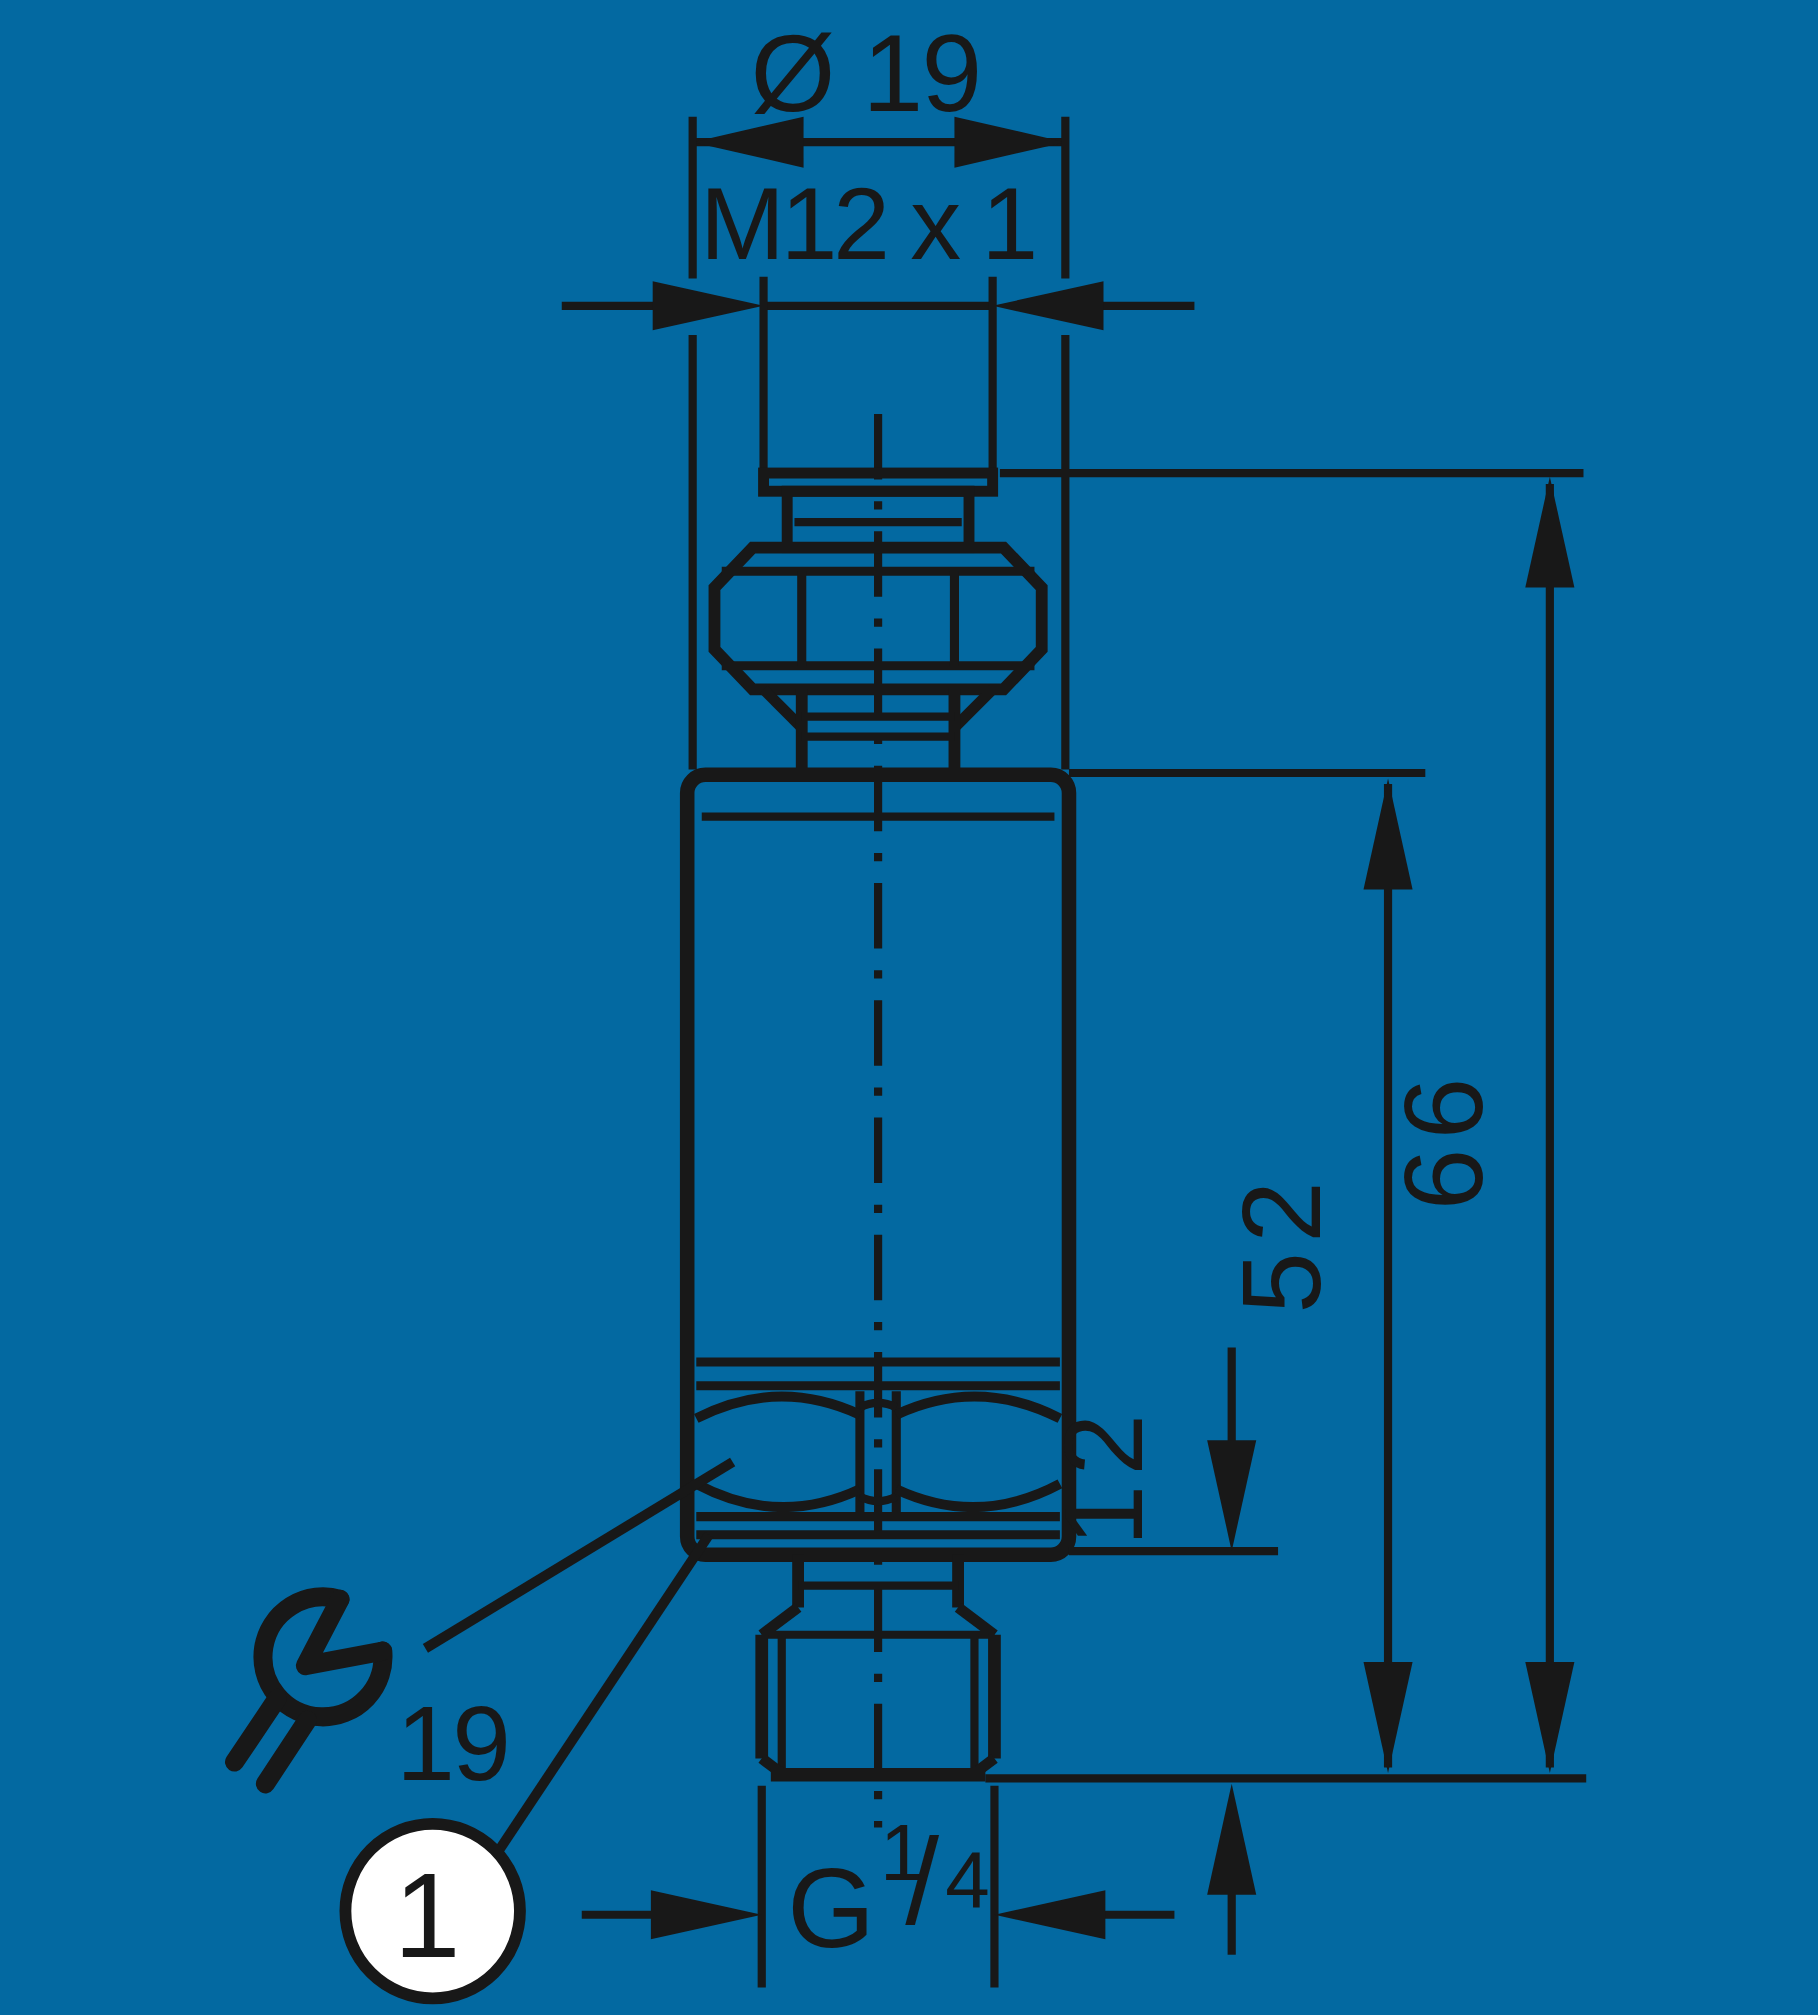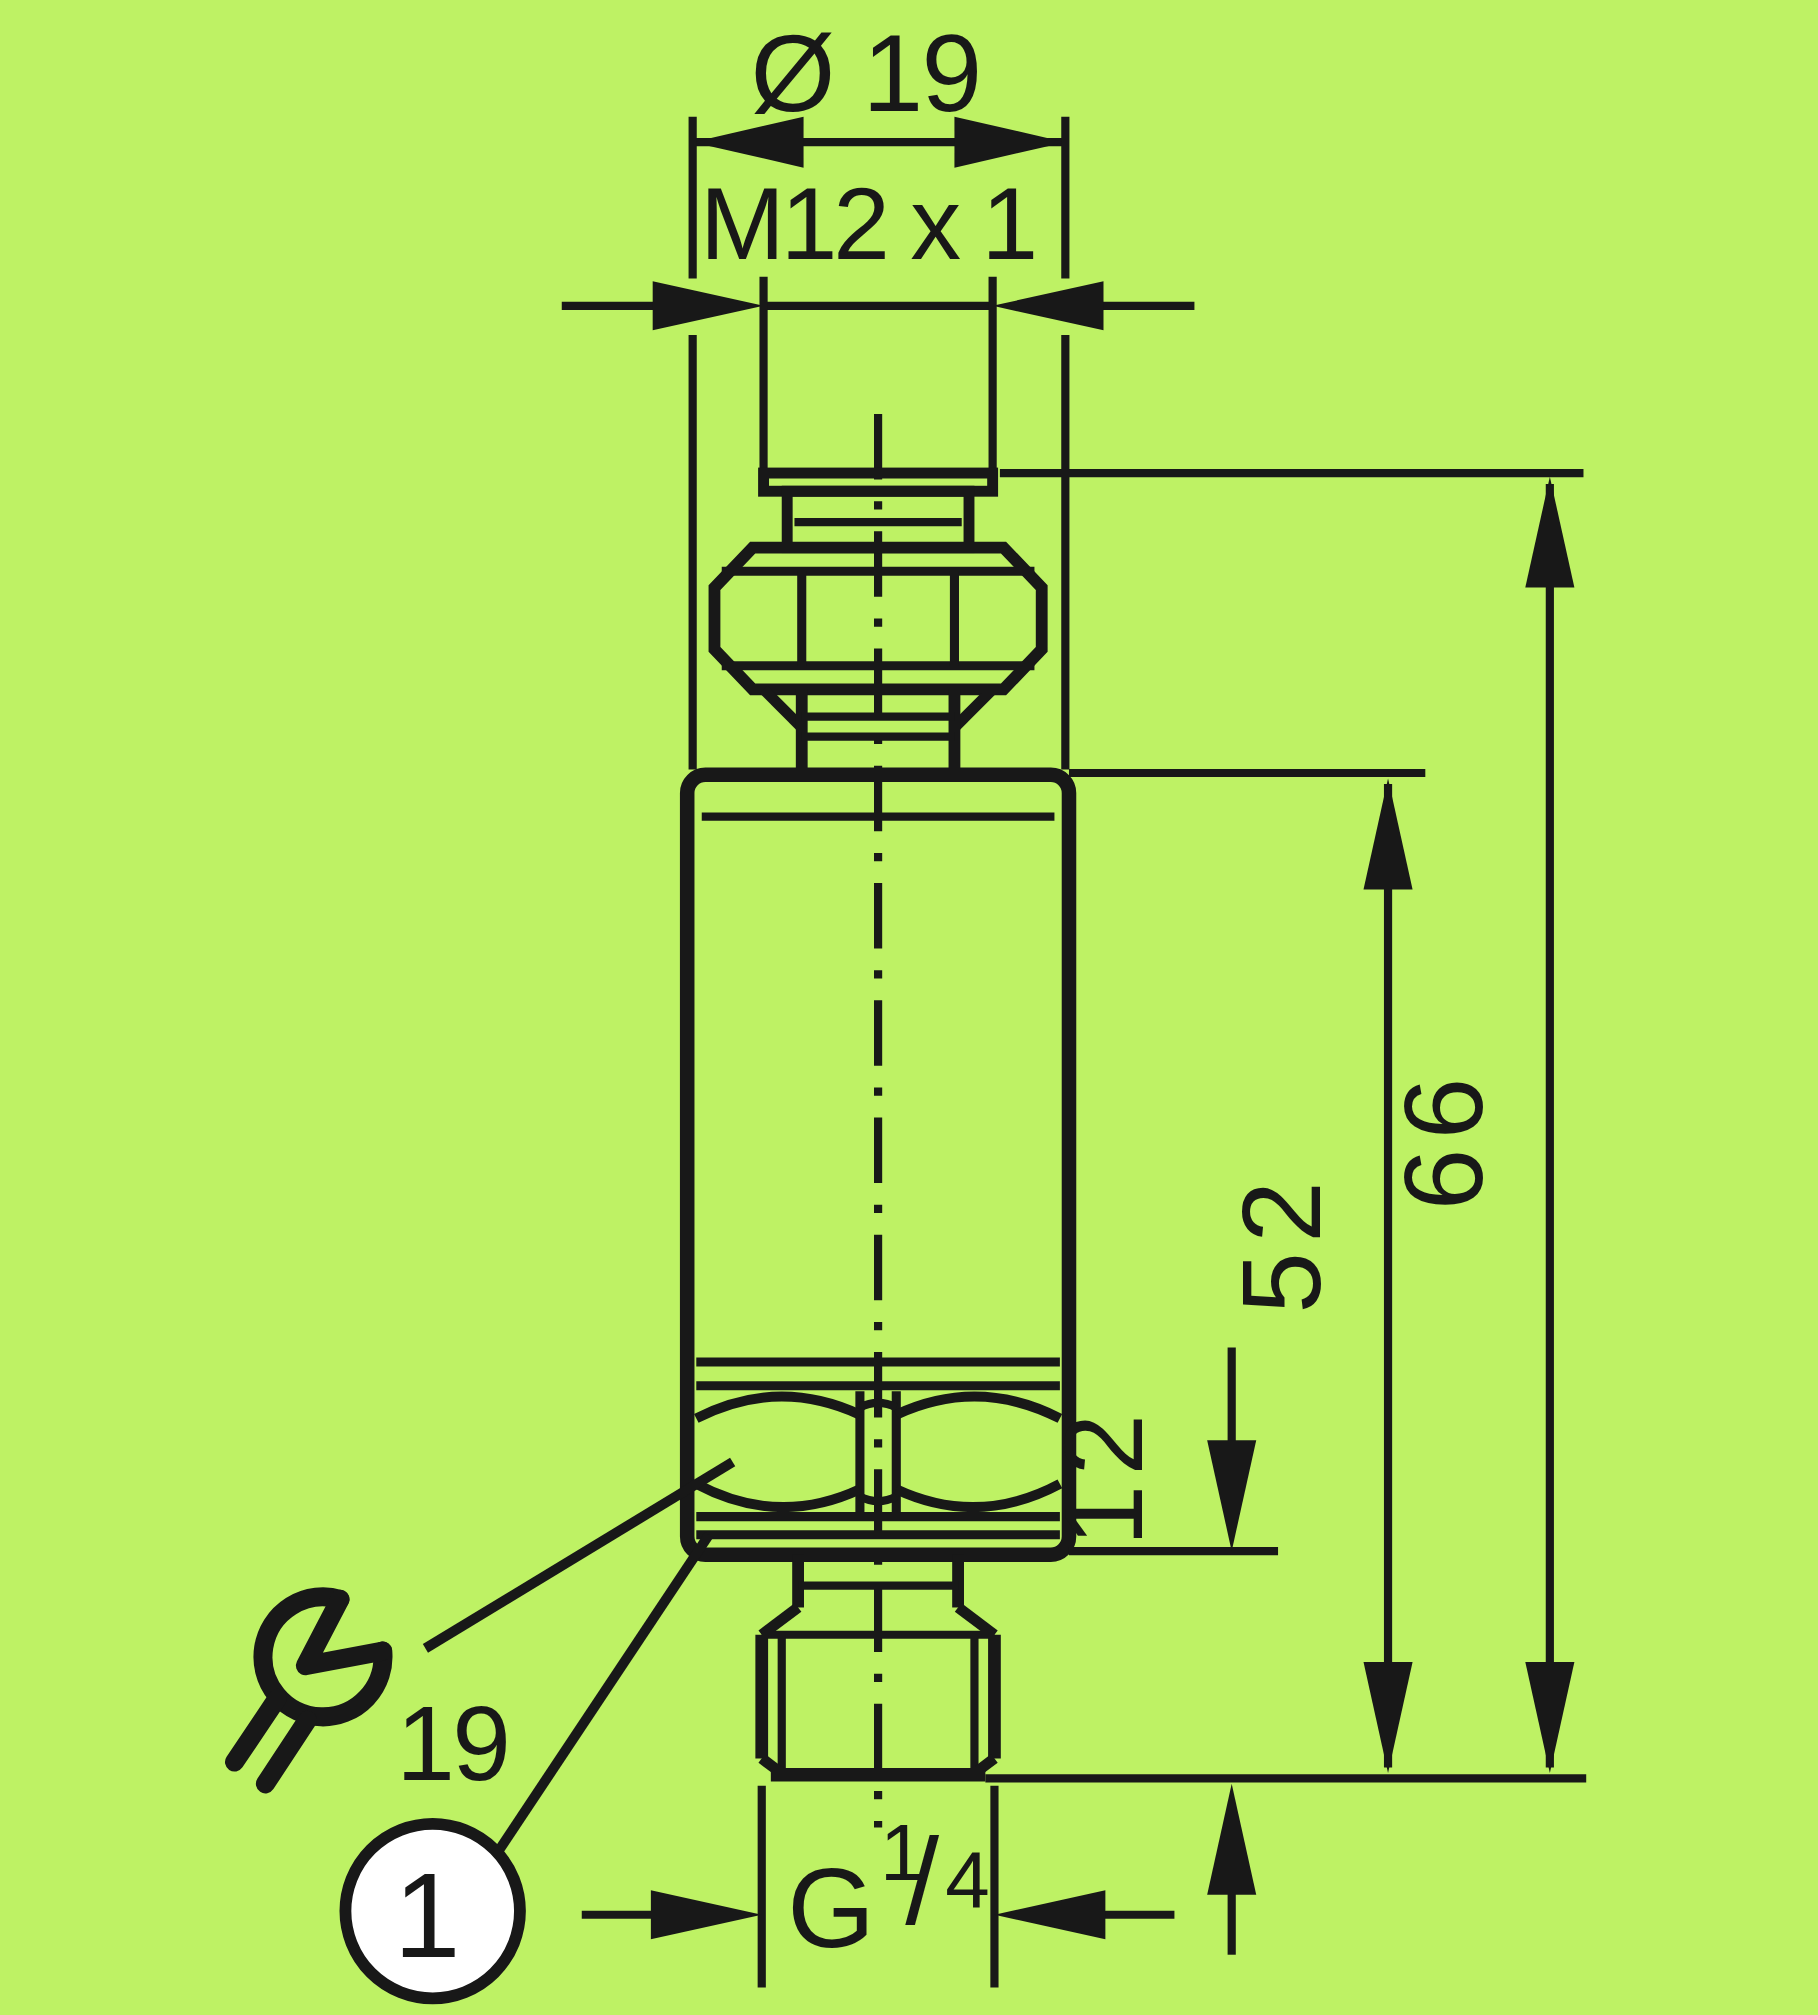--- a/index.html
+++ b/index.html
@@ -1,20 +1,20 @@
 <!DOCTYPE html>
 <html style="font-size:14.5px"><head>
 <meta charset="utf-8">
 <style>
   html, body { margin: 0; padding: 0; background: #ffffff; }
   .stage {
     position: relative;
     width: 1818px;
     height: 2016px;
-    background: #bef264;
+    background: #0369a1;
     font-family: "Liberation Sans", sans-serif;
   }
   .stage svg { display: block; width: 100%; height: 100%; }
   text {
     fill: #181818;
     font-family: "Liberation Sans", sans-serif;
   }
 </style>
 </head>
 <body>

